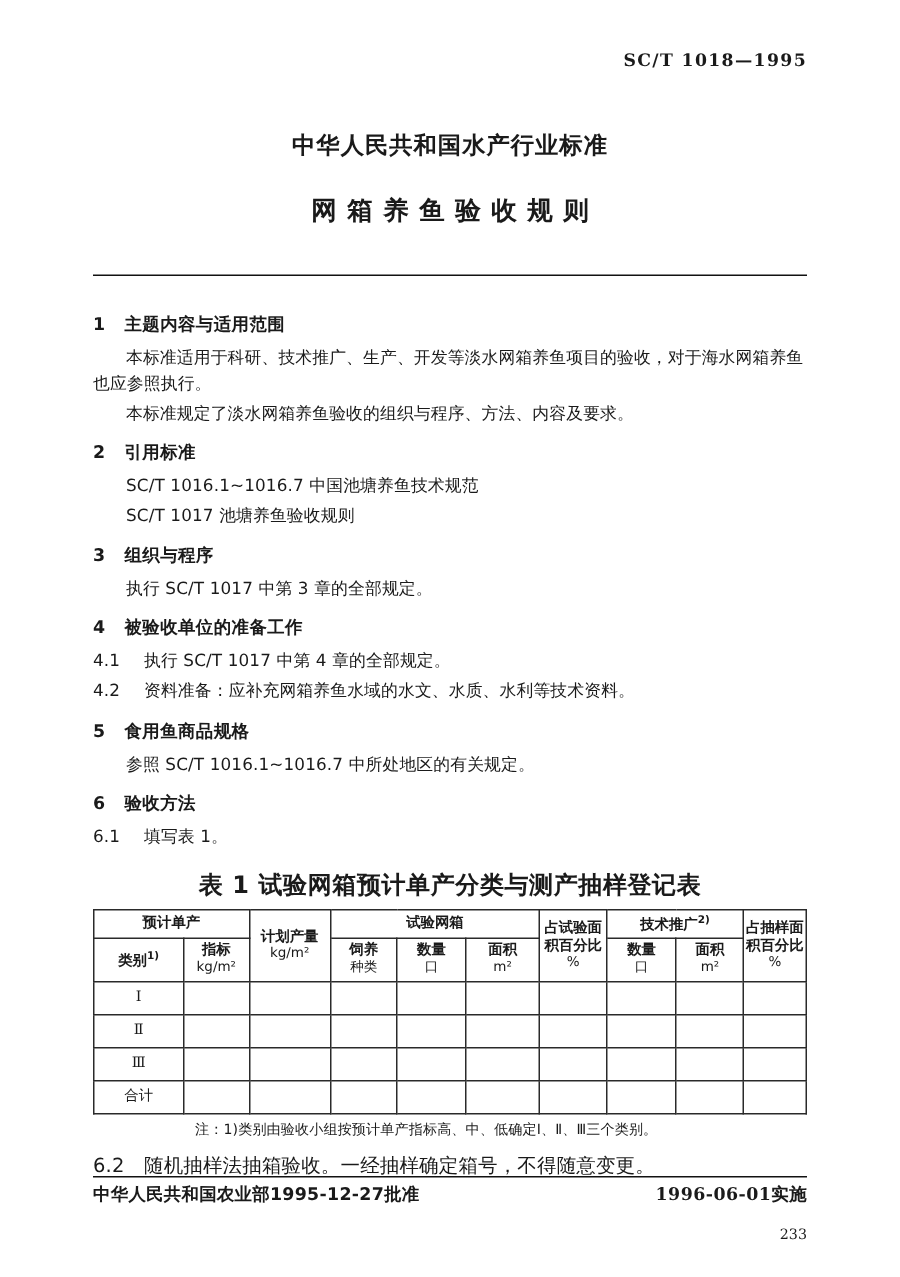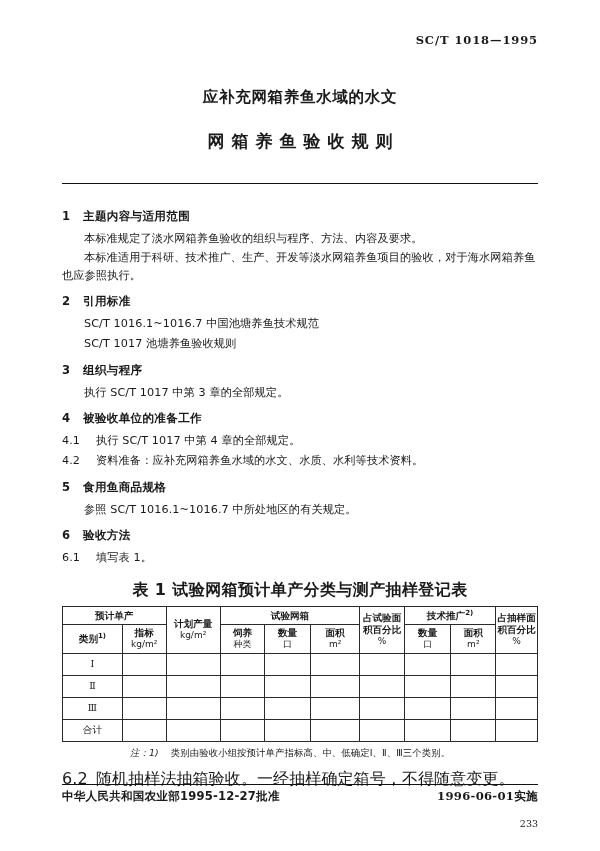--- a/index.html
+++ b/index.html
@@ -136,25 +136,25 @@
   .rom { font-family: "DejaVu Serif", "Liberation Serif", serif; }
 
   
   .notes {
     font-size: 9.4px;
     line-height: 1.5;
     margin-top: 4px;
     padding-left: 68px;
   }
   .note-line { letter-spacing: 0.1px; }
-  .note-line .lbl { margin-right: 12px; font-style: italic; }
+  .note-line .lbl { margin-right: 0; }
   .note-indent { padding-left: 19px; }
 
   .after-table {
-    font-size: 16px;
+    font-size: 13px;
     margin-top: 7px;
     letter-spacing: 0.1px;
   }
   .after-table .num {
     display: inline-block;
     width: 34px;
   }
 
   
   .footer {
@@ -188,33 +188,33 @@
     font-weight: normal;
     text-align: right;
   }
 </style>
 </head>
 <body>
 
 <div class="page">
 
   <div class="masthead">
-    <div class="std-org">应补充网箱养鱼水域的水文</div>
+    <div class="std-org">中华人民共和国水产行业标准</div>
     <div class="std-number">SC/T 1018—1995</div>
     <div class="doc-title">网箱养鱼验收规则</div>
     <div class="rule-top"></div>
   </div>
 
   <div class="content">
 
     <div class="sec-head">
       <span class="num">1</span><span>主题内容与适用范围</span>
     </div>
+    <p class="para">本标准适用于科研、技术推广、生产、开发等淡水网箱养鱼项目的验收，对于海水网箱养鱼也应参照执行。</p>
     <p class="para">本标准规定了淡水网箱养鱼验收的组织与程序、方法、内容及要求。</p>
-    <p class="para">本标准适用于科研、技术推广、生产、开发等淡水网箱养鱼项目的验收，对于海水网箱养鱼也应参照执行。</p>
 
     <div class="sec-head">
       <span class="num">2</span><span>引用标准</span>
     </div>
     <p class="ref-line">SC/T 1016.1~1016.7   中国池塘养鱼技术规范</p>
     <p class="ref-line">SC/T 1017   池塘养鱼验收规则</p>
 
     <div class="sec-head">
       <span class="num">3</span><span>组织与程序</span>
     </div>

